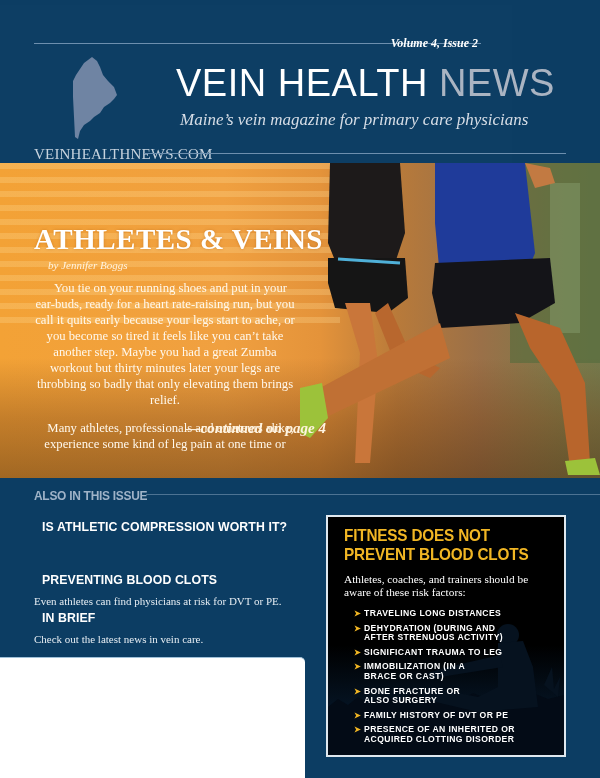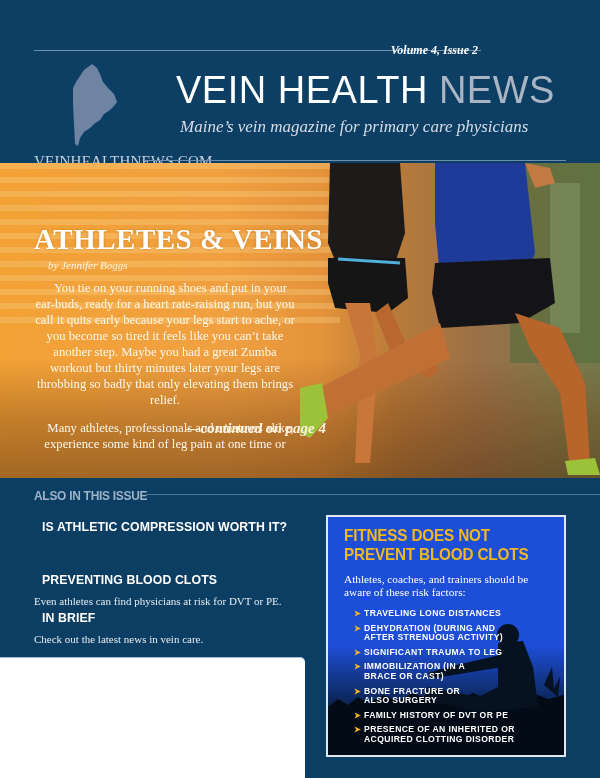--- a/index.html
+++ b/index.html
@@ -2,21 +2,21 @@
 <html><head>
 <meta charset="utf-8">
 <style>
   html, body { margin: 0; padding: 0; }
   body {
     width: 600px; height: 778px; overflow: hidden;
     background: #0c3d63;
     font-family: "Liberation Serif", serif;
     position: relative;
   }
-  .masthead { position: absolute; left: 0; top: 12px; width: 512px; height: 163px; background: #0d3e64; }
+  .masthead { position: absolute; left: 0; top: 5px; width: 512px; height: 163px; background: #0d3e64; }
   .rule { position: absolute; height: 1px; background: #6d8fae; }
   .issue { position: absolute; right: 34px; top: 31px; color: #fff; font-style: italic; font-weight: bold; font-size: 12px; }
   .maine { position: absolute; left: 70px; top: 52px; width: 50px; height: 82px; }
   .title { position: absolute; left: 176px; top: 59px; font-family: "Liberation Sans", sans-serif; font-size: 38px; letter-spacing: 0.5px; color: #fff; white-space: nowrap; line-height: 1; }
   .title .news { color: #aab4c2; }
   .tagline { position: absolute; left: 180px; top: 105px; color: #d6dde6; font-style: italic; font-size: 17px; white-space: nowrap; }
   .site { position: absolute; left: 34px; top: 141px; color: #c7d3de; font-size: 15px; letter-spacing: 0.2px; }
 
   .hero { position: absolute; left: 0; top: 163px; width: 600px; height: 315px; overflow: hidden;
     background: linear-gradient(90deg, #f3a236 0%, #f0a040 35%, #e4933a 50%, #b87a3a 62%, #9a7048 75%, #7d7a4a 88%, #6b7a50 100%); padding-left: 41px; }
@@ -33,21 +33,21 @@
 
   .also { position: absolute; left: 0; top: 478px; width: 600px; height: 300px; }
   .also-head { position: absolute; left: 34px; top: 10px; color: #9fb3c8; font-family: "Liberation Sans", sans-serif; font-weight: bold; font-size: 13px; letter-spacing: -0.3px; transform: scaleX(0.92); transform-origin: left; }
   .also-rule { position: absolute; left: 146px; top: 16px; width: 454px; height: 1px; background: #4d7393; }
   .item { position: absolute; left: 34px; width: 260px; }
   .item h3 { margin: 8px; color: #fff; font-family: "Liberation Sans", sans-serif; font-weight: bold; font-size: 12.3px; letter-spacing: 0.1px; white-space: nowrap; }
   .item p { margin: 2px 0 0 0; color: #e6edf3; font-size: 11px; line-height: 13.5px; }
 
   .whitebox { position: absolute; left: 0; top: 657px; width: 305px; height: 121px; background: #fff; border-top-right-radius: 5px; border-top: 1px solid #9fc0d8; }
 
-  .sidebar { position: absolute; left: 326px; top: 515px; width: 240px; height: 242px; border: 2px solid #dfe8ef; background: #1d4ed8; overflow: hidden; box-sizing: border-box; }
+  .sidebar { position: absolute; left: 326px; top: 515px; width: 240px; height: 242px; border: 2px solid #dfe8ef; background: #000000; overflow: hidden; box-sizing: border-box; }
   .sidebar .night { position: absolute; left: 0; bottom: 0; width: 100%; height: 110px;
     background: linear-gradient(180deg, rgba(13,62,100,0) 0%, #06182b 70%, #030b16 100%); }
   .silhouette { position: absolute; left: 0; top: 0; width: 236px; height: 238px; }
   .sb-title { position: absolute; left: 16px; top: 9px; color: #f1b624; font-family: "Liberation Sans", sans-serif; font-weight: bold; font-size: 17px; line-height: 19px; letter-spacing: -0.2px; transform: scaleX(0.9); transform-origin: left; white-space: nowrap; }
   .sb-intro { position: absolute; left: 16px; top: 56px; width: 210px; color: #fff; font-size: 11.3px; line-height: 13px; }
   .risks { position: absolute; left: 26px; top: 92px; margin: 0; padding: 0; list-style: none; }
   .risks li { position: relative; padding-left: 10px; margin-bottom: 5px; color: #fff; font-family: "Liberation Sans", sans-serif; font-weight: bold; font-size: 8.6px; line-height: 9.6px; letter-spacing: 0.4px; white-space: nowrap; }
   .risks li .arrow { position: absolute; left: 0; top: 0; color: #f1b624; font-size: 8px; }
 </style>
 </head>

